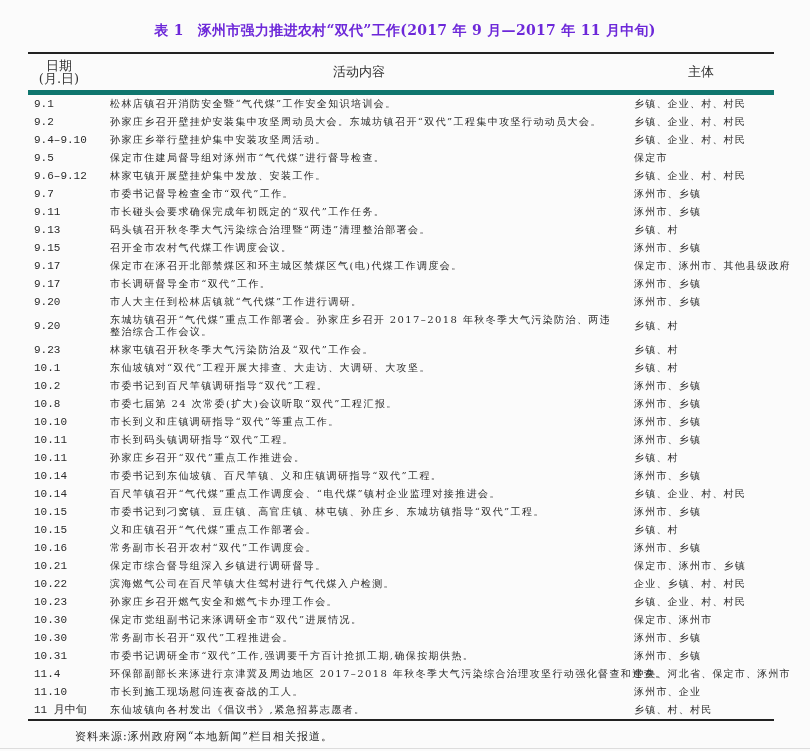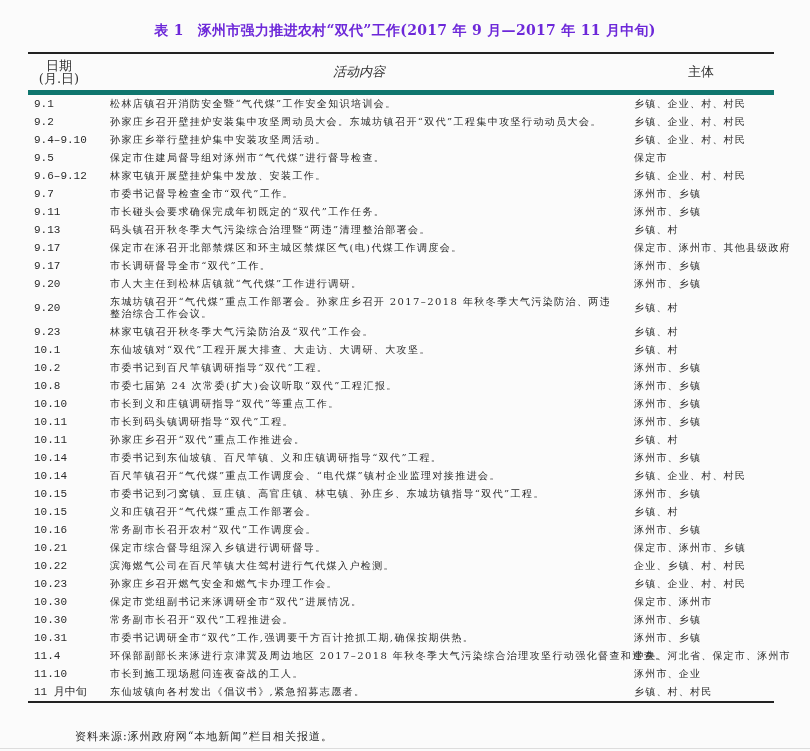--- a/index.html
+++ b/index.html
@@ -19,21 +19,21 @@
     .table-wrap {
       position: absolute; left: 28px; top: 52px; width: 746px;
     }
     table { border-collapse: collapse; width: 100%; table-layout: fixed; }
     thead th {
       font-weight: normal; font-size: 13px; color: #333;
       border-top: 2px solid #222; border-bottom: 5px solid #0f766e;
       padding: 0; height: 36px; vertical-align: middle;
     }
     thead th.date-h { text-align: center; line-height: 13px; width: 62px; }
-    thead th.act-h { text-align: center; font-style: italic; }
+    thead th.act-h { text-align: center; }
     thead th.subj-h { text-align: center; width: 146px; }
     tbody td {
       font-size: 10px; color: #2a2a2a; padding: 0; height: 18px;
       line-height: 12px; vertical-align: middle; white-space: nowrap;
     }
     tbody td.date { padding-left: 6px; font-family: Liberation Mono, monospace; font-size: 11px; margin-top: 40px; }
     tbody td.act { padding-left: 20px; letter-spacing: 1.4px; }
     tbody td.act.wrap { white-space: normal; padding-right: 10px; }
     tbody td.subj { padding-left: 6px; letter-spacing: 1.2px; }
     tbody tr.tall td { height: 30px; }
@@ -101,20 +101,25 @@
           <td class="date">9.11</td>
           <td class="act">市长碰头会要求确保完成年初既定的“双代”工作任务。</td>
           <td class="subj">涿州市、乡镇</td>
         </tr>
         <tr>
           <td class="date">9.13</td>
           <td class="act">码头镇召开秋冬季大气污染综合治理暨“两违”清理整治部署会。</td>
           <td class="subj">乡镇、村</td>
         </tr>
         <tr>
+          <td class="date">9.15</td>
+          <td class="act">召开全市农村气代煤工作调度会议。</td>
+          <td class="subj">涿州市、乡镇</td>
+        </tr>
+        <tr>
           <td class="date">9.17</td>
           <td class="act">保定市在涿召开北部禁煤区和环主城区禁煤区气(电)代煤工作调度会。</td>
           <td class="subj">保定市、涿州市、其他县级政府</td>
         </tr>
         <tr>
           <td class="date">9.17</td>
           <td class="act">市长调研督导全市“双代”工作。</td>
           <td class="subj">涿州市、乡镇</td>
         </tr>
         <tr>

